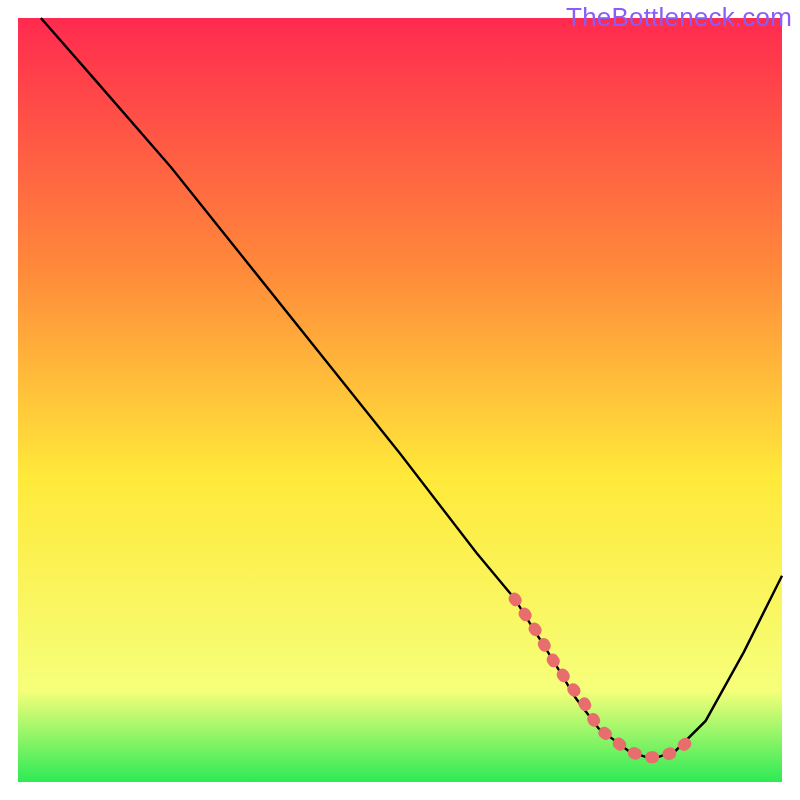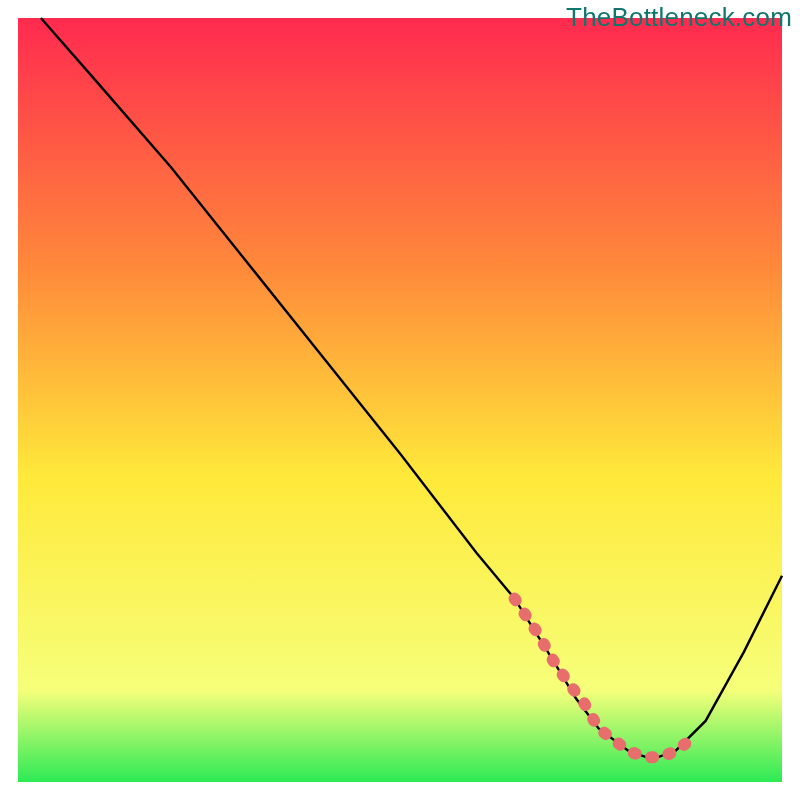--- a/index.html
+++ b/index.html
@@ -15,21 +15,21 @@
     position: relative;
     width: 800px;
     height: 800px;
   }
   .watermark {
     position: absolute;
     top: 2px;
     right: 8px;
     font-size: 26px;
     font-weight: 400;
-    color: #0f766e;
+    color: #8b5cf6;
     letter-spacing: 0.2px;
     z-index: 50;
     text-align: center;
   }
   svg.plot {
     position: absolute;
     left: 0;
     top: 0;
     width: 800px;
     height: 800px;

